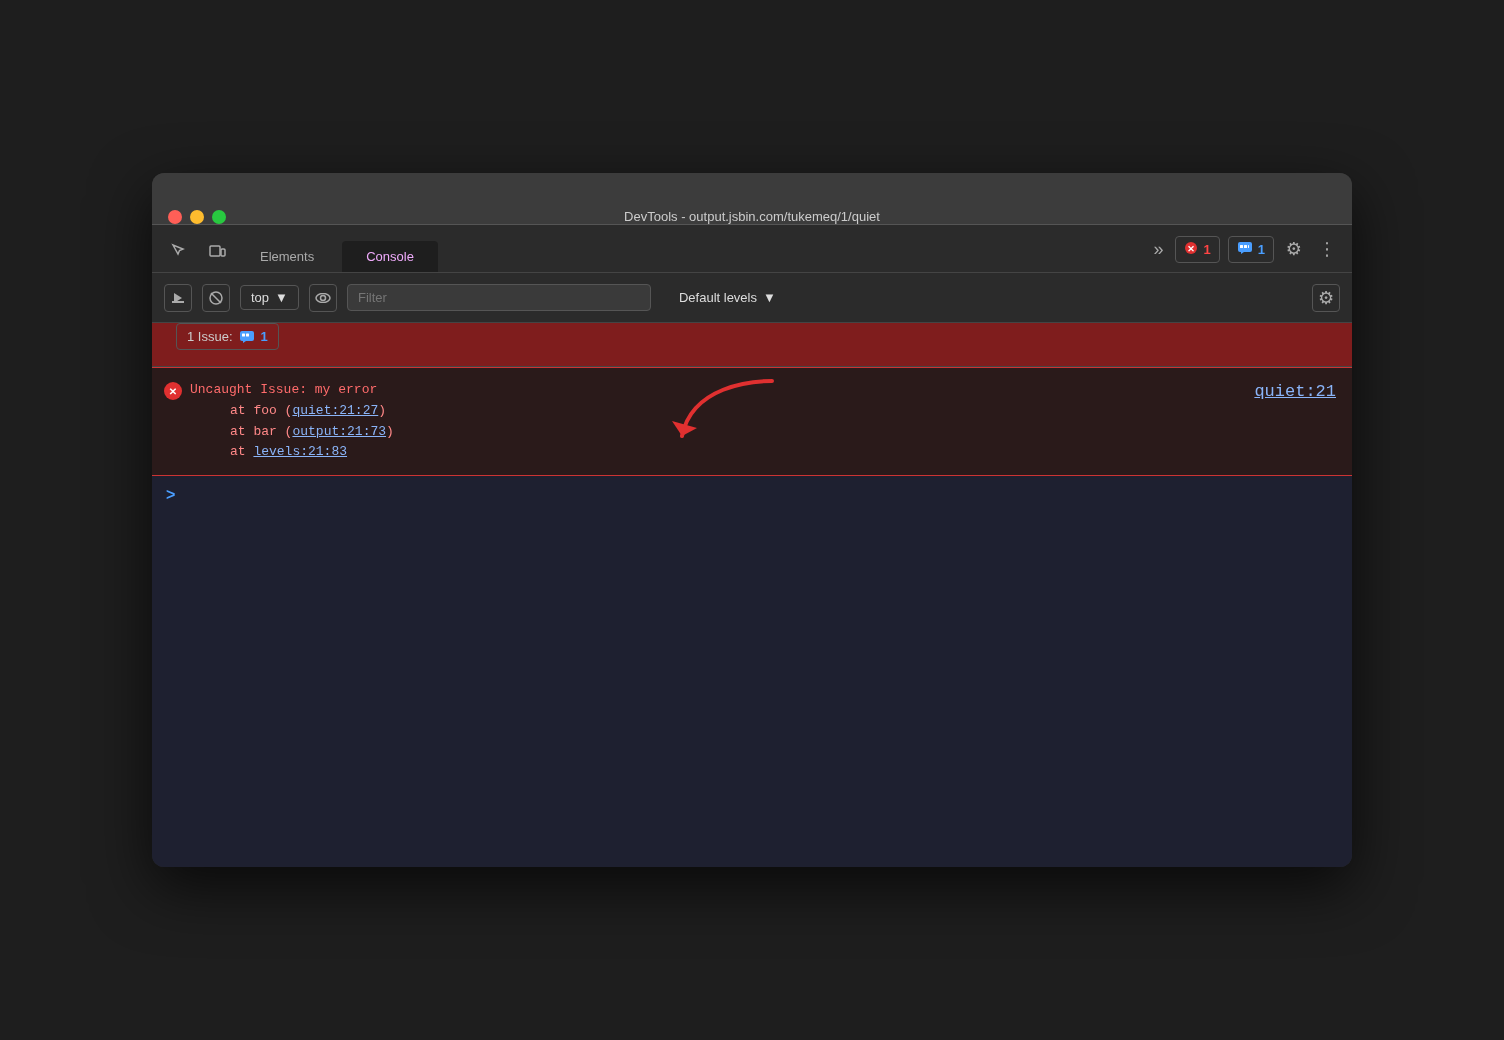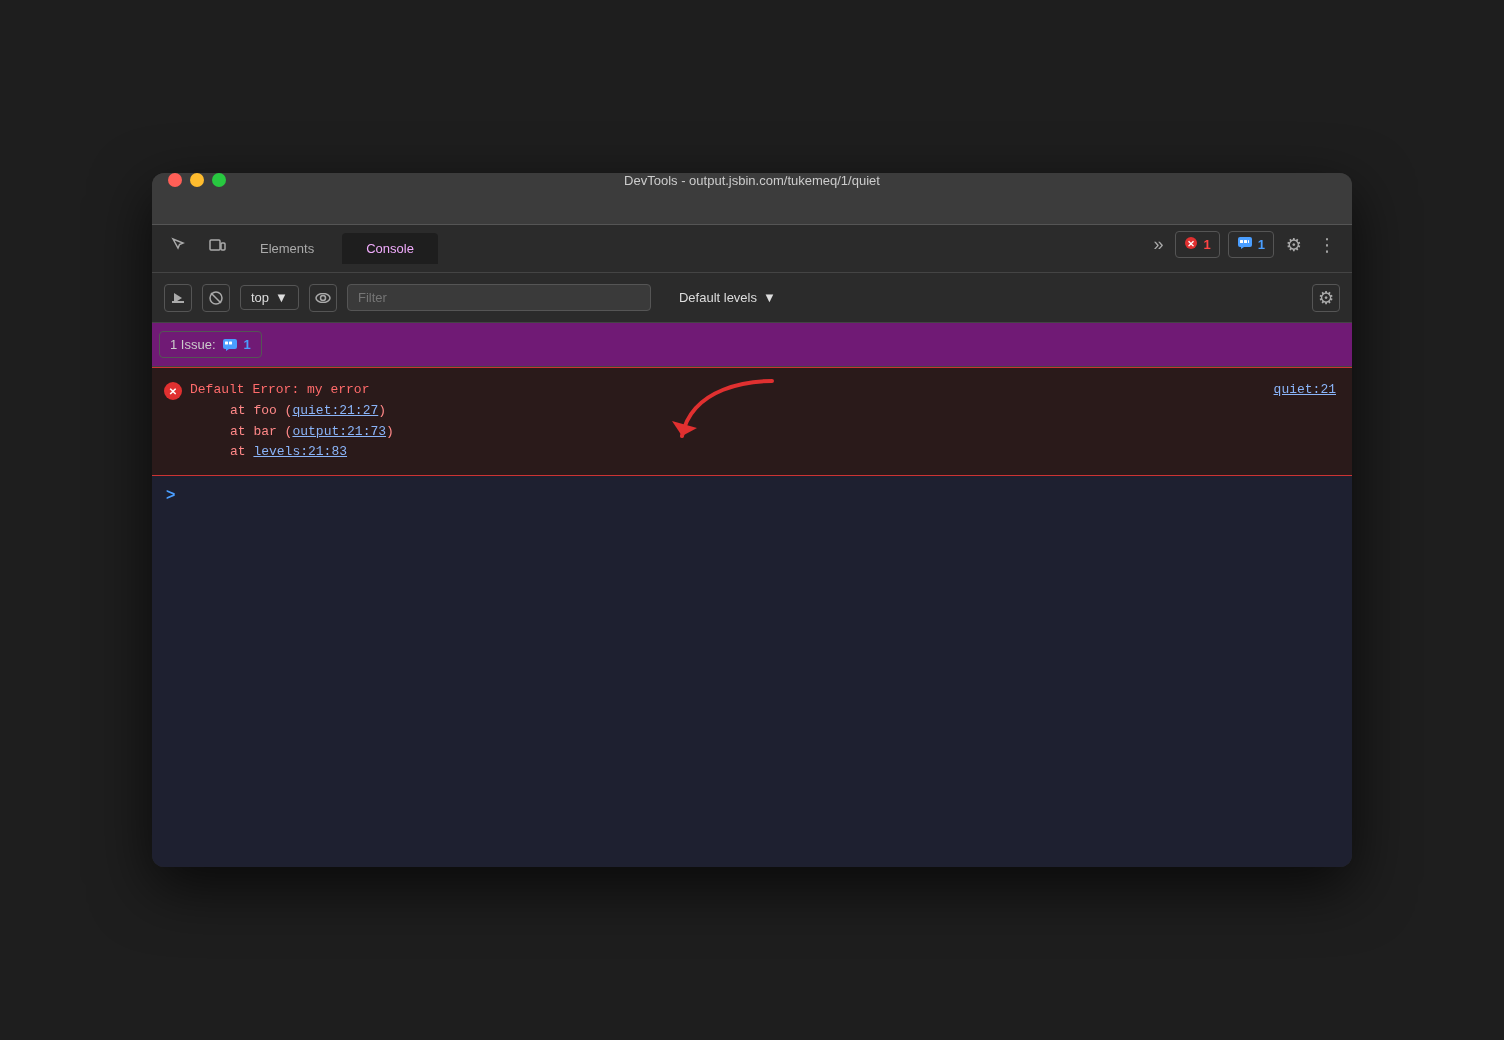--- a/index.html
+++ b/index.html
@@ -19,21 +19,21 @@
       border-radius: 12px;
       overflow: hidden;
       box-shadow: 0 20px 60px rgba(0,0,0,0.7);
     }
 
     
     .title-bar {
       background: #3c3c3c;
       height: 52px;
       display: flex;
-      align-items: flex-start;
+      align-items: flex-end;
       justify-content: center;
       position: relative;
       border-bottom: 1px solid #555;
     }
 
     .traffic-lights {
       position: absolute;
       left: 16px;
       display: flex;
       gap: 8px;
@@ -53,21 +53,21 @@
       color: #ccc;
       font-size: 13px;
       font-weight: 500;
     }
 
     
     .tab-bar {
       background: #2b2b2b;
       height: 48px;
       display: flex;
-      align-items: center;
+      align-items: flex-end;
       padding: 0 12px;
       border-bottom: 1px solid #444;
       gap: 4px;
     }
 
     .tab-bar-left {
       display: flex;
       align-items: center;
       gap: 8px;
       padding-bottom: 8px;
@@ -199,25 +199,25 @@
 
     .toolbar-gear {
       margin-left: auto;
       color: #aaa;
       font-size: 18px;
       cursor: pointer;
     }
 
     
     .issues-bar {
-      background: #701a75;
+      background: #7f1d1d;
       height: 44px;
       display: flex;
-      align-items: center;
-      padding: 0 7px;
+      align-items: flex-start;
+      padding: 0 24px;
       border-bottom: 1px solid #444;
     }
 
     .issues-badge {
       display: flex;
       align-items: center;
       gap: 6px;
       padding: 5px 10px;
       border: 1px solid #555;
       border-radius: 4px;
@@ -286,21 +286,21 @@
 
     .error-stack a {
       color: #8ab4f8;
       text-decoration: underline;
       cursor: pointer;
     }
 
     .error-location {
       color: #8ab4f8;
       font-family: 'Courier New', monospace;
-      font-size: 13px;
+      font-size: 17px;
       text-decoration: underline;
       cursor: pointer;
       align-self: flex-start;
       margin-top: 2px;
       white-space: nowrap;
     }
 
     
     .arrow-annotation {
       position: absolute;
@@ -443,21 +443,21 @@
       <span style="color:#4a9eff;font-weight:bold;">1</span>
     </div>
   </div>
 
   <div class="console-content">
 
     <div class="error-row">
       <div class="error-row-left">
         <div class="error-icon"></div>
         <div class="error-text">
-          <div class="error-main">Default Error: my error</div>
+          <div class="error-main">Uncaught Issue: my error</div>
           <div class="error-stack">
             at foo (<a>quiet:21:27</a>)
           </div>
           <div class="error-stack">
             at bar (<a>output:21:73</a>)
           </div>
           <div class="error-stack">
             at <a>levels:21:83</a>
           </div>
         </div>

